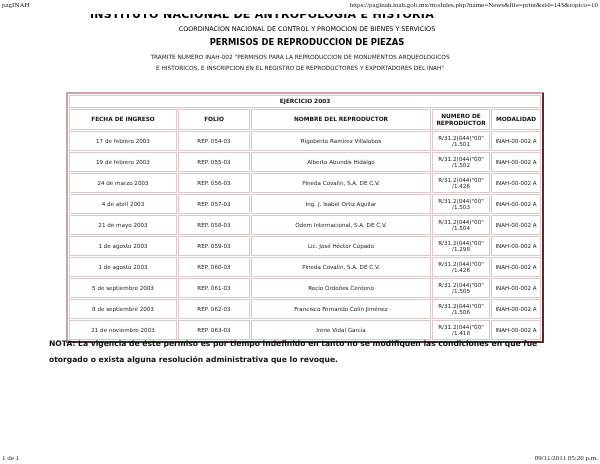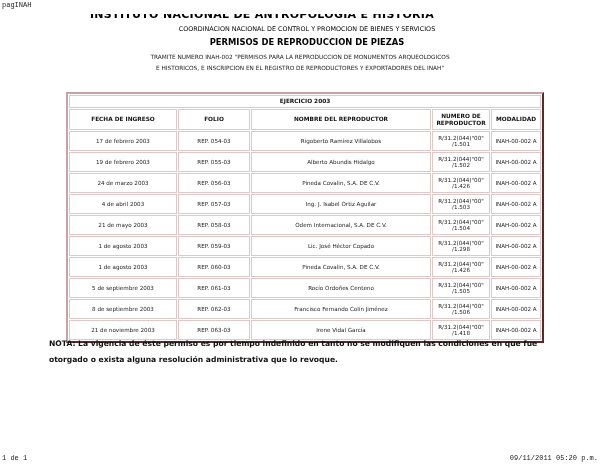--- a/index.html
+++ b/index.html
@@ -1,20 +1,20 @@
 <!DOCTYPE html>
 <html><head>
 <meta charset="utf-8">
 <style>
   html, body { margin: 0; padding: 0; background: #ffffff; }
   body { width: 600px; height: 464px; position: relative; overflow: hidden; font-family: "DejaVu Sans", sans-serif; color: #000; }
-  .print-header { position: absolute; top: 0; left: 0; width: 600px; height: 12px; font-family: Liberation Mono, monospace; font-size: 7px; color: #222; }
+  .print-header { position: absolute; top: 0; left: 0; width: 600px; height: 12px; font-family: Liberation Serif, serif; font-size: 7px; color: #222; }
   .print-header .left { position: absolute; left: 2px; top: 1px; }
   .print-header .right { position: absolute; right: 2px; top: 1px; }
-  .print-footer { position: absolute; bottom: 0; left: 0; width: 600px; height: 12px; font-family: Liberation Mono, monospace; font-size: 7px; color: #222; }
+  .print-footer { position: absolute; bottom: 0; left: 0; width: 600px; height: 12px; font-family: Liberation Serif, serif; font-size: 7px; color: #222; }
   .print-footer .left { position: absolute; left: 2px; bottom: 2px; }
   .print-footer .right { position: absolute; right: 2px; bottom: 2px; }
 
   .title-clip { position: absolute; top: 14px; left: 0; width: 600px; height: 8px; overflow: hidden; }
   .title-clip div { position: absolute; top: -6px; left: 0; width: 524px; text-align: center; font-weight: bold; font-size: 11px; letter-spacing: 0.3px; }
   .subtitle { position: absolute; top: 25px; left: 0; width: 600px; text-align: center; font-weight: normal; font-size: 6.4px; margin-left: 7px; }
   .section-title { position: absolute; top: 37px; left: 0; width: 600px; text-align: center; font-weight: bold; font-size: 8.4px; padding-left: 7px; }
   .tramite { position: absolute; left: 0; width: 600px; text-align: center; font-size: 5.8px; color: #222; }
   .tramite.l1 { top: 54px; }
   .tramite.l2 { top: 65px; }
@@ -28,20 +28,21 @@
   tr.data td { height: 18px; }
   td.num, td.mod { text-align: center; }
 
   .nota { position: absolute; top: 336px; left: 49px; width: 520px; font-weight: bold; font-size: 7.6px; line-height: 16px; color: #111; }
 </style>
 </head>
 <body>
 
 <div class="print-header">
   <span class="left">pagINAH</span>
+  <span class="right">https://paginah.inah.gob.mx/modules.php?name=News&amp;file=print&amp;sid=143&amp;topico=10</span>
 </div>
 
 <div class="title-clip">
   <div>INSTITUTO NACIONAL DE ANTROPOLOGIA E HISTORIA</div>
 </div>
 <div class="subtitle">COORDINACION NACIONAL DE CONTROL Y PROMOCION DE BIENES Y SERVICIOS</div>
 <div class="section-title">PERMISOS DE REPRODUCCION DE PIEZAS</div>
 <div class="tramite l1">TRAMITE NUMERO INAH-002 "PERMISOS PARA LA REPRODUCCION DE MONUMENTOS ARQUEOLOGICOS</div>
 <div class="tramite l2">E HISTORICOS, E INSCRIPCION EN EL REGISTRO DE REPRODUCTORES Y EXPORTADORES DEL INAH"</div>
 

